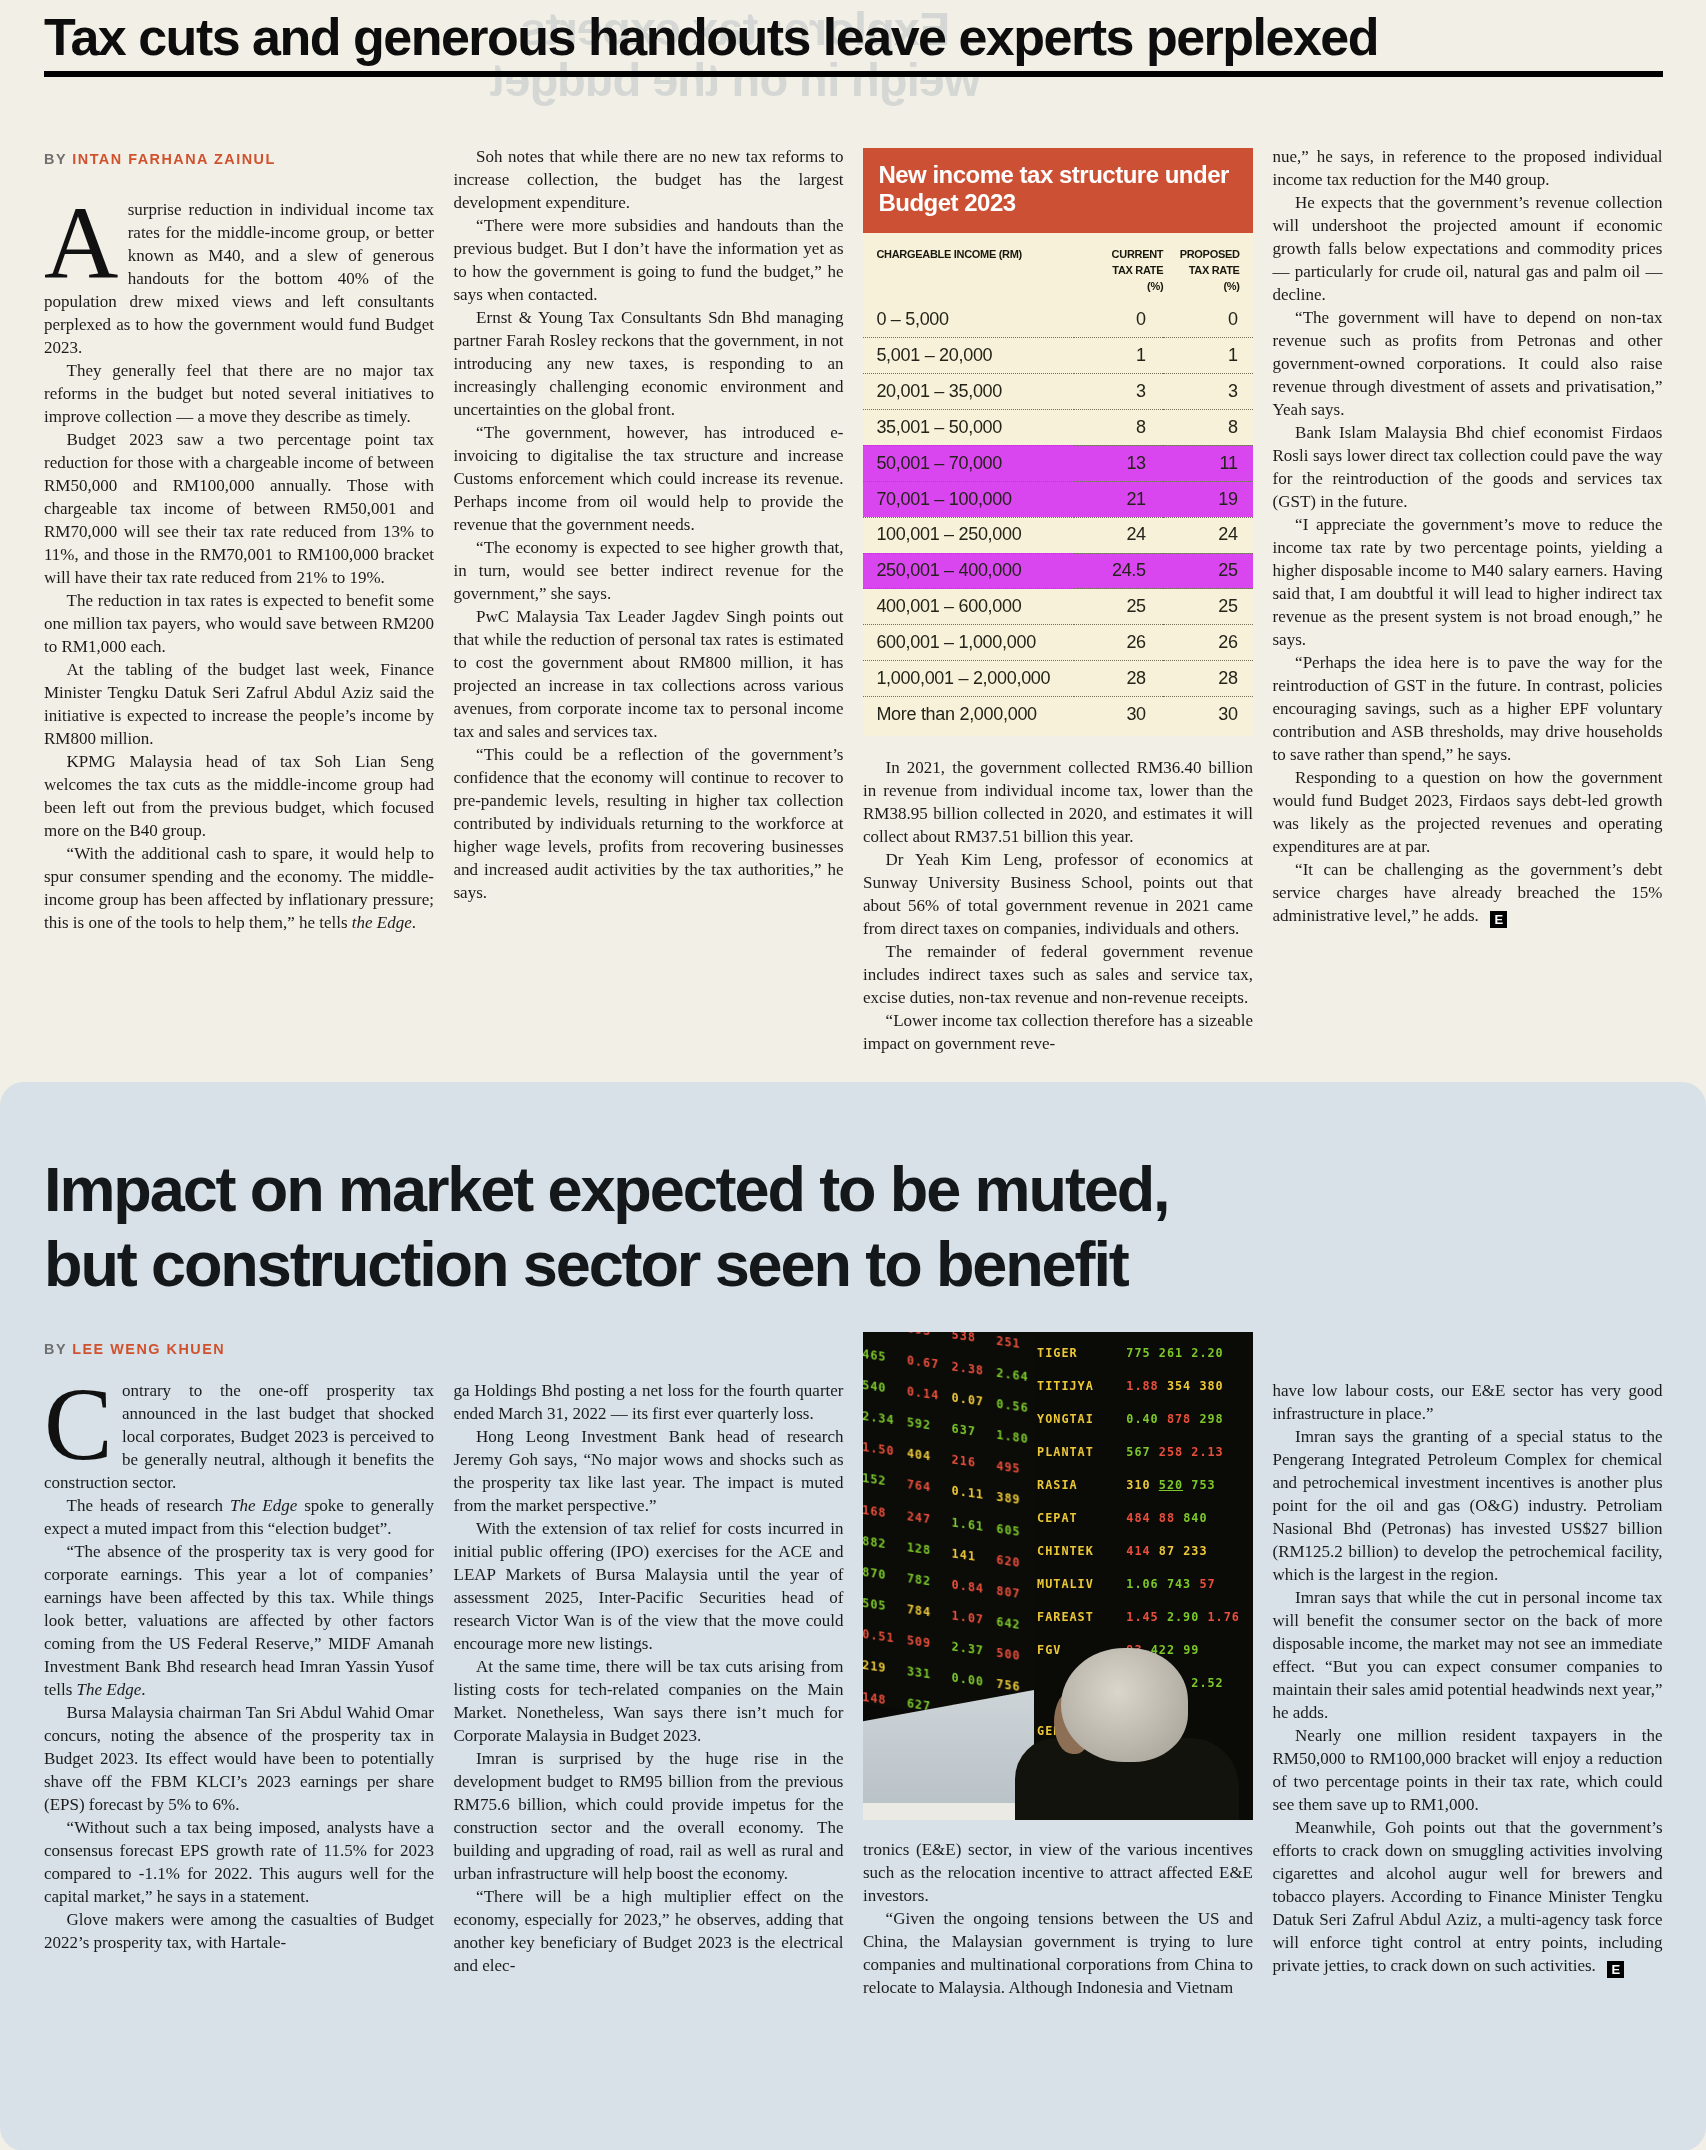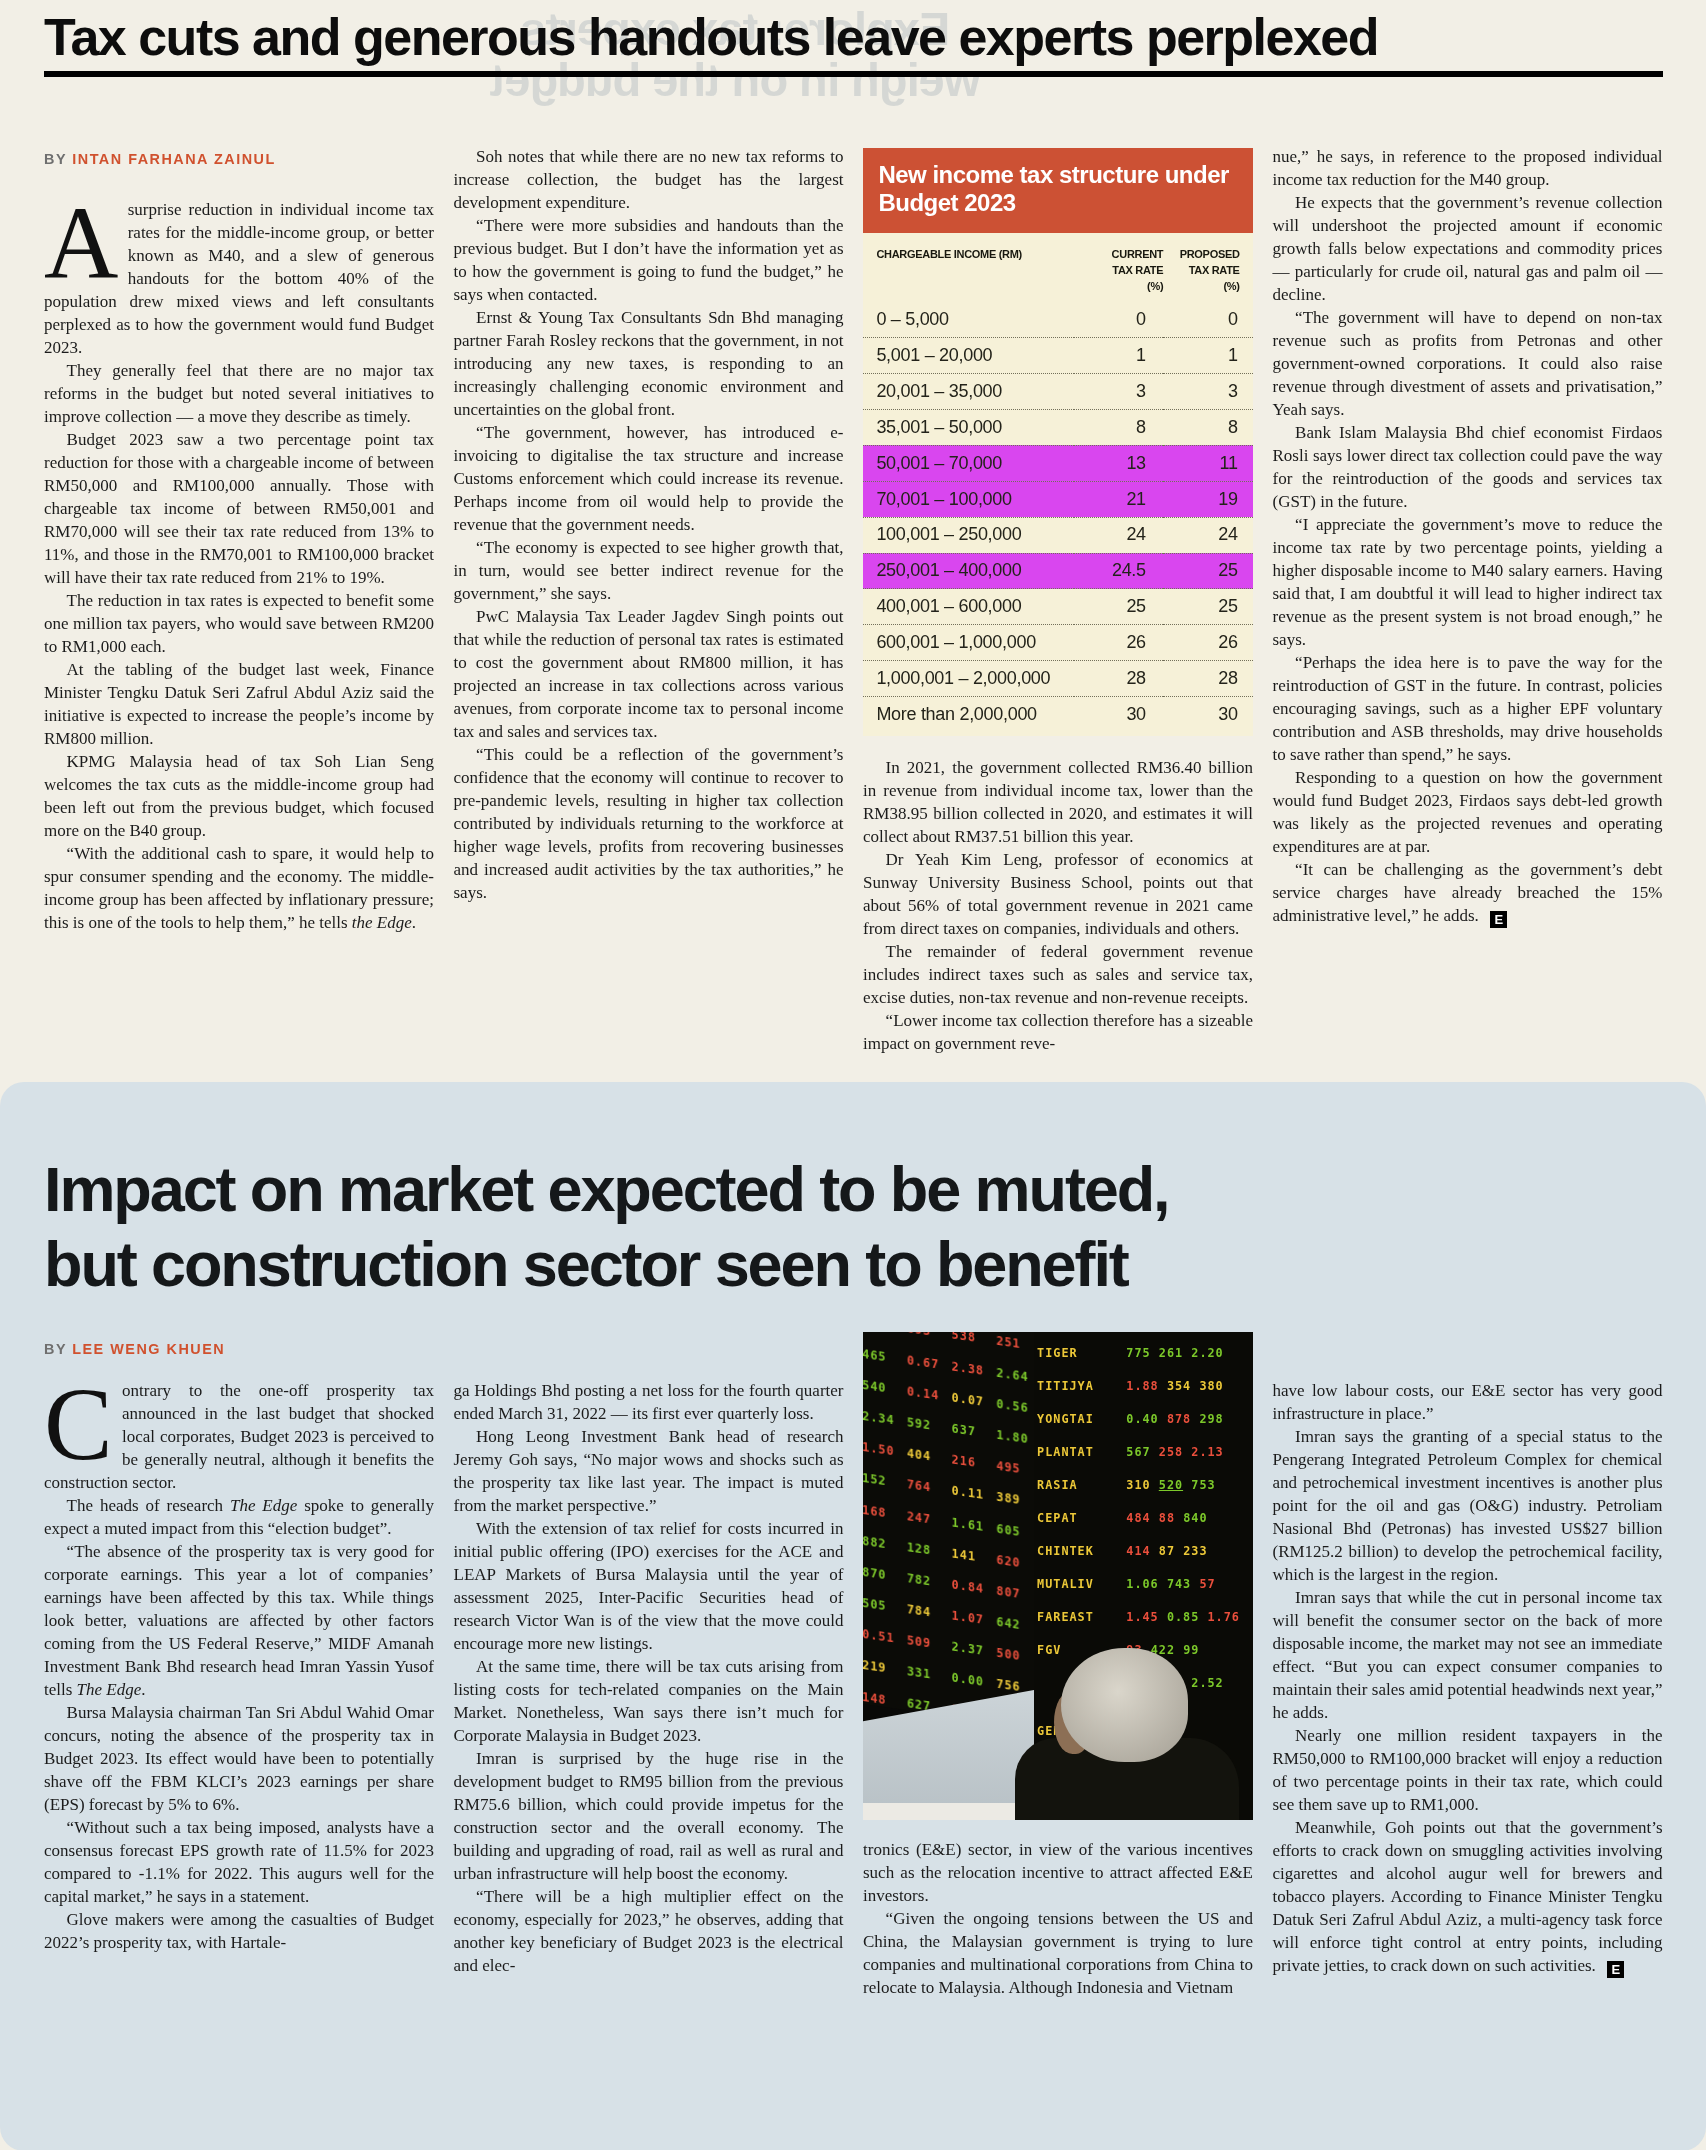--- a/index.html
+++ b/index.html
@@ -404,21 +404,21 @@
             </div>
             <div class="led-row">
               <span class="led tk" style="color: rgb(236, 200, 56);">MUTALIV</span>
               <span class="led" style="color: rgb(124, 200, 42);">1.06</span>
               <span class="led" style="color: rgb(124, 200, 42);">743</span>
               <span class="led" style="color: rgb(234, 79, 60);">57</span>
             </div>
             <div class="led-row">
               <span class="led tk" style="color: rgb(236, 200, 56);">FAREAST</span>
               <span class="led" style="color: rgb(234, 79, 60);">1.45</span>
-              <span class="led" style="color: rgb(124, 200, 42);">0.85</span>
+              <span class="led" style="color: rgb(124, 200, 42);">2.90</span>
               <span class="led" style="color: rgb(234, 79, 60);">1.76</span>
             </div>
             <div class="led-row">
               <span class="led tk" style="color: rgb(236, 200, 56);">FGV</span>
               <span class="led" style="color: rgb(234, 79, 60);">93</span>
               <span class="led" style="color: rgb(124, 200, 42);">422</span>
               <span class="led" style="color: rgb(124, 200, 42);">99</span>
             </div>
             <div class="led-row">
               <span class="led tk" style="color: rgb(236, 200, 56); margin-top: 48px;">GENP</span>

